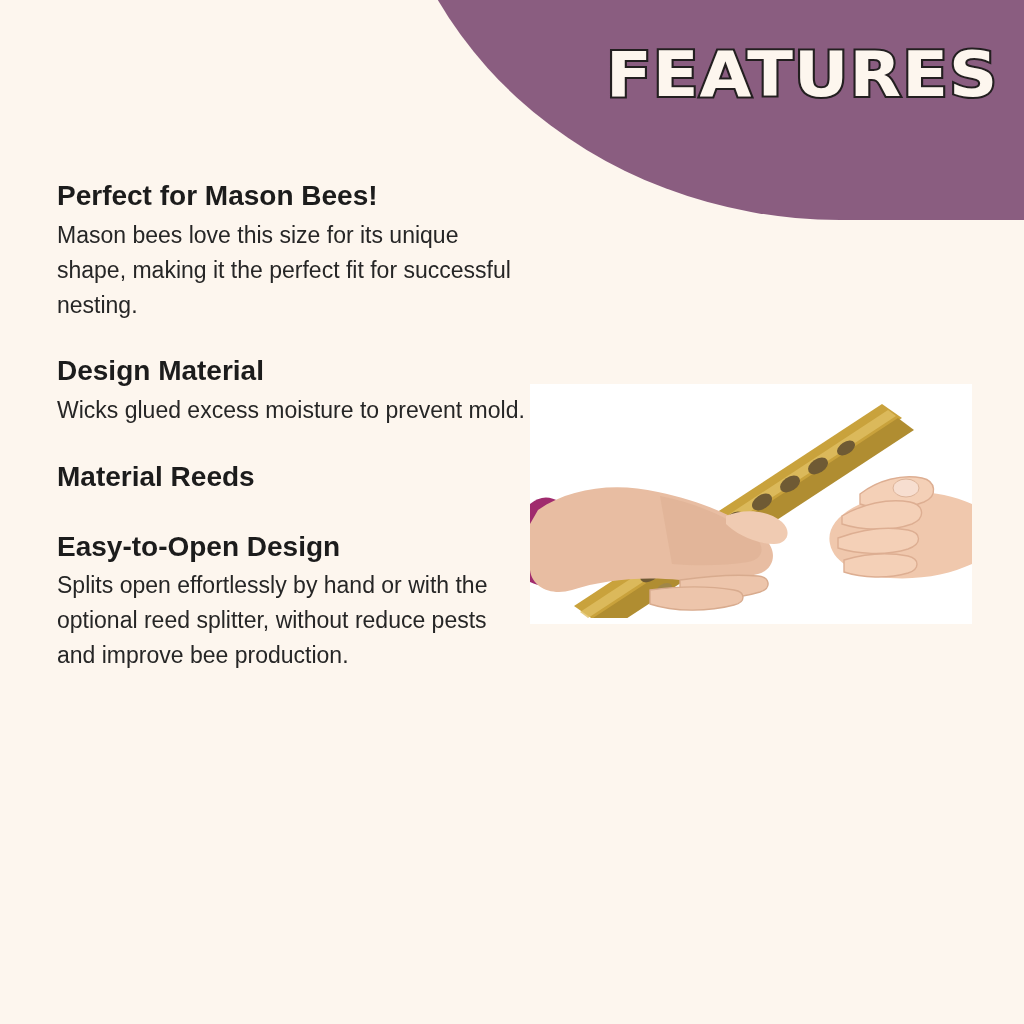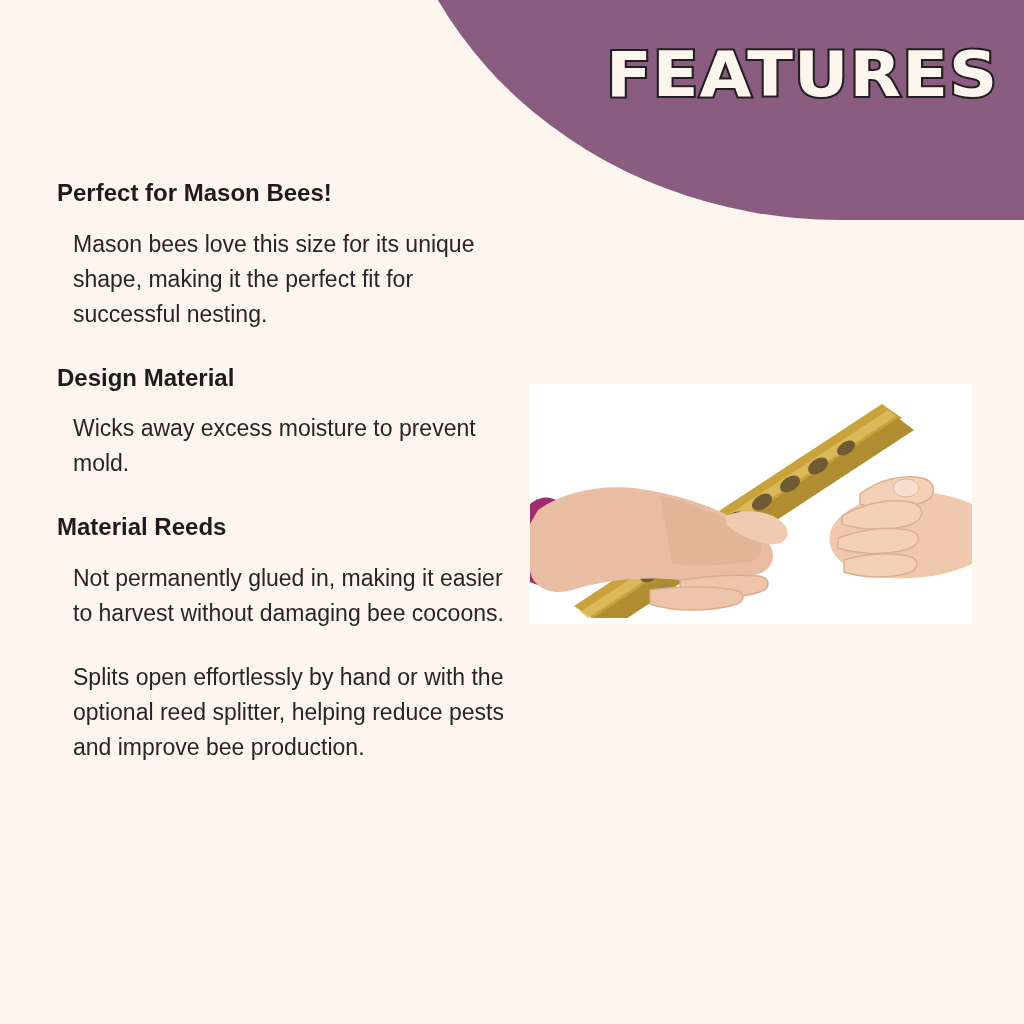--- a/index.html
+++ b/index.html
@@ -49,32 +49,32 @@
     position: absolute;
     left: 57px;
     top: 176px;
     width: 470px;
   }
   .feature {
     margin-bottom: 29px;
   }
   .feature:last-child { margin-bottom: 0; }
   .feature-title {
-    font-size: 24px;
+    font-size: 28px;
     font-weight: 700;
     color: #1c1c1c;
     line-height: 1.45;
     margin: 0 0 1px 0;
   }
   .feature-body {
     font-size: 23px;
     font-weight: 400;
     color: #262626;
     line-height: 1.52;
-    margin: 16px;
+    margin: 0;
   }
 
   
   .photo {
     position: absolute;
     left: 530px;
     top: 384px;
     width: 442px;
     height: 240px;
     background: #ffffff;
@@ -90,30 +90,30 @@
 
 <div class="features">
 
   <div class="feature">
     <p class="feature-title">Perfect for Mason Bees!</p>
     <p class="feature-body">Mason bees love this size for its unique shape, making it the perfect fit for successful nesting.</p>
   </div>
 
   <div class="feature">
     <p class="feature-title">Design Material</p>
-    <p class="feature-body">Wicks away excess moisture to prevent mold.</p>
+    <p class="feature-body">Wicks glued excess moisture to prevent mold.</p>
   </div>
 
   <div class="feature">
     <p class="feature-title">Material Reeds</p>
-    <p class="feature-body">Not permanently glued in, making it easier to harvest without damaging bee cocoons.</p>
   </div>
 
   <div class="feature">
-    <p class="feature-body">Splits open effortlessly by hand or with the optional reed splitter, helping reduce pests and improve bee production.</p>
+    <p class="feature-title">Easy-to-Open Design</p>
+    <p class="feature-body">Splits open effortlessly by hand or with the optional reed splitter, without reduce pests and improve bee production.</p>
   </div>
 
 </div>
 
 <div class="photo">
   <svg width="442" height="240" viewBox="0 0 442 240">
     <rect x="0" y="0" width="442" height="240" fill="#ffffff"></rect>
 
     <path d="M0 120 Q14 108 30 118 L34 196 Q16 206 0 198 Z" fill="#a02b6e"></path>
 

